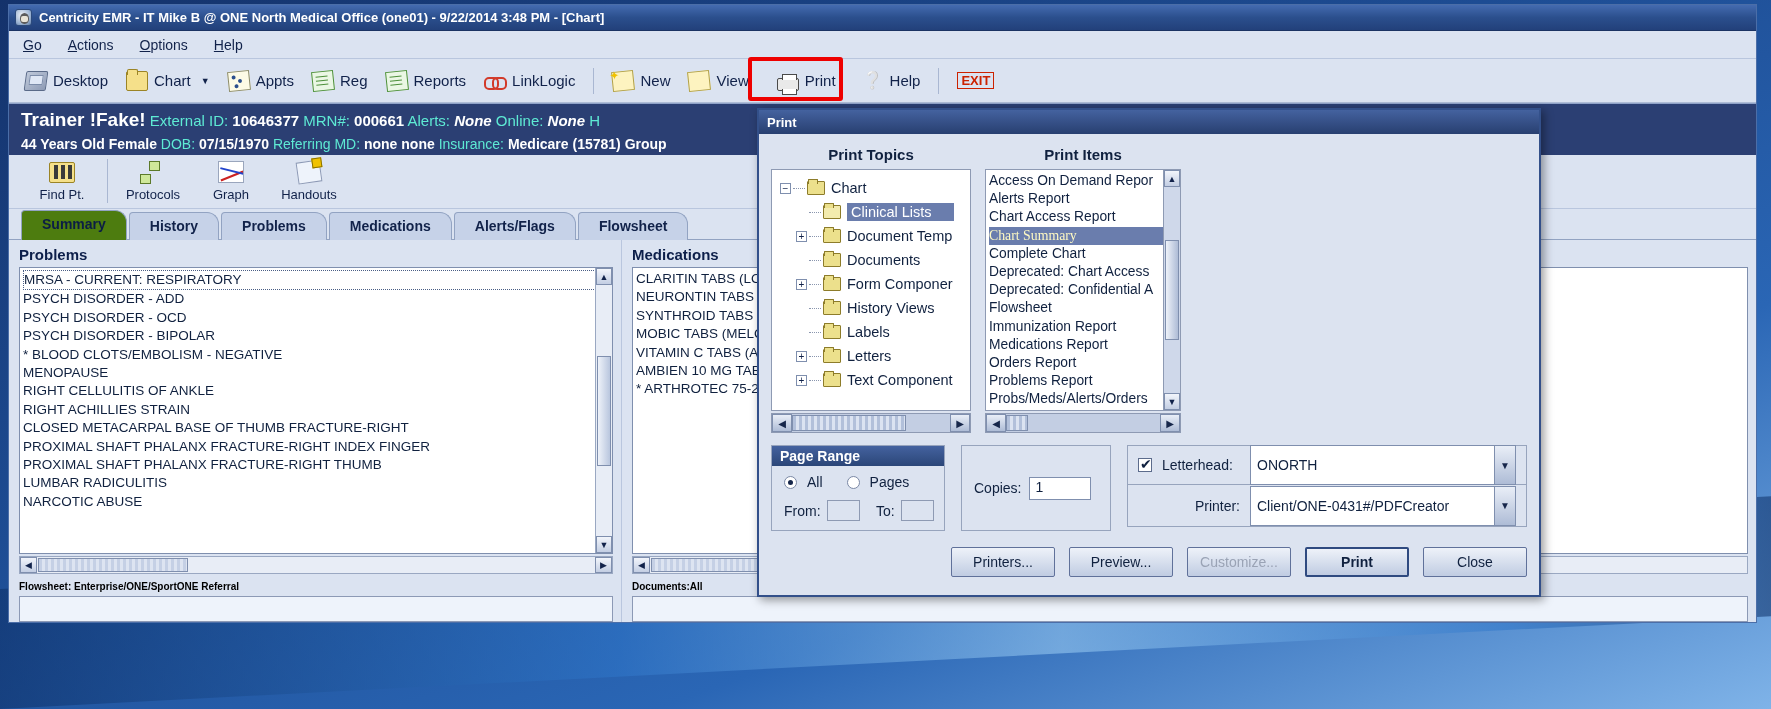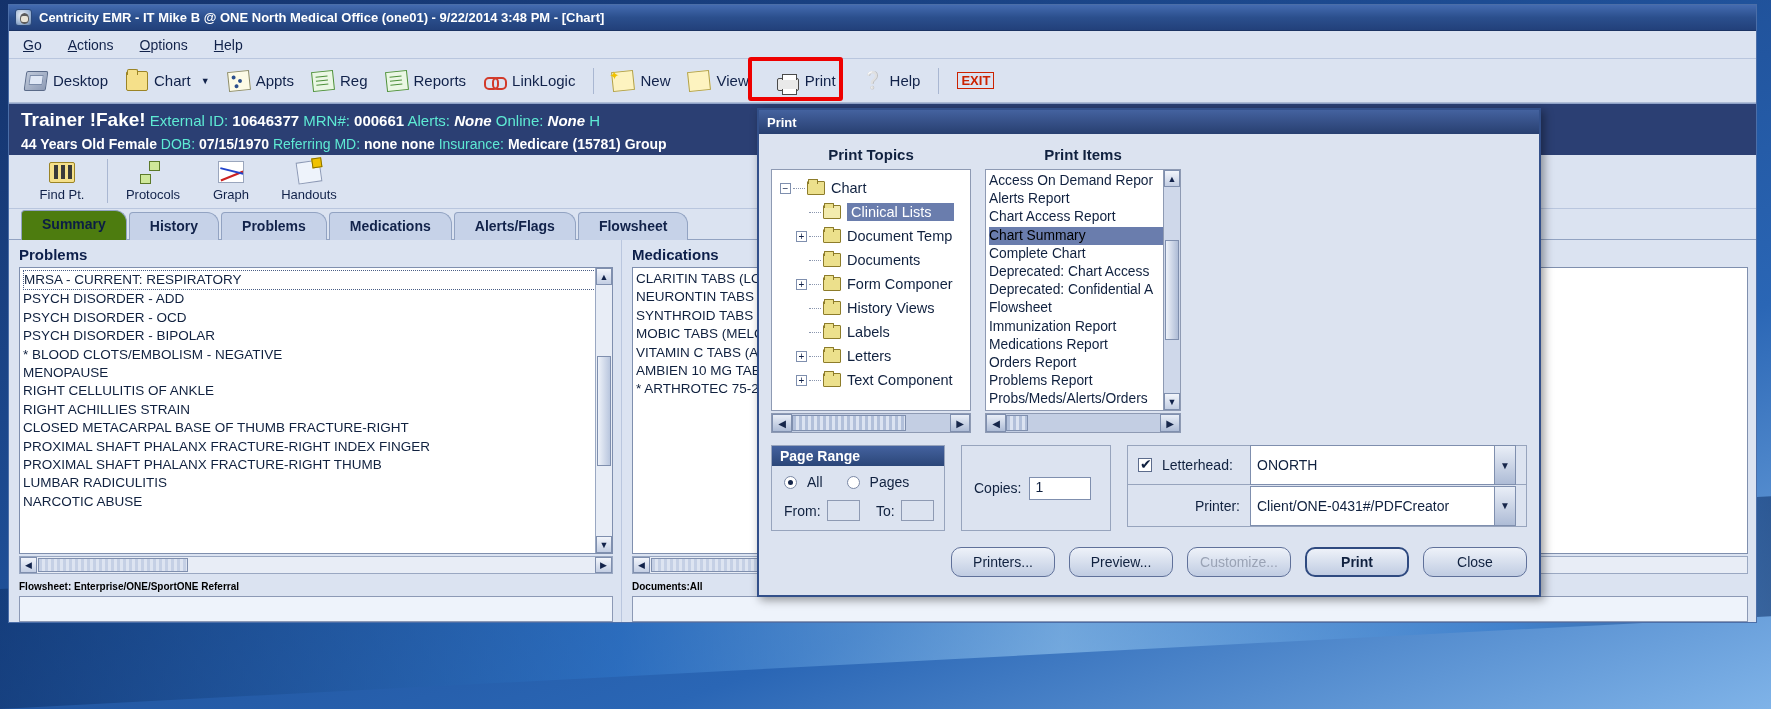--- a/index.html
+++ b/index.html
@@ -219,21 +219,21 @@
   .tfolder.open{background:#f3ebae}
   .tlabel { font-size:14.5px; }
   .tlabel.sel { background:#6a7dad; color:#fff; padding:1px 22px 1px 4px; }
 
   .items-box {
     width:196px; height:242px; background:#fff; border:1px solid #8e9ab3;
     overflow:hidden; position:relative; padding-top:2px;
   }
   .items-box ul { list-style:none; margin:0; padding:0 0 0 3px; }
   .items-box li { font-size:13.8px; line-height:18.2px; color:#10213f; white-space:nowrap; }
-  .items-box li.sel { background:#6a7dad; color:#000000; }
+  .items-box li.sel { background:#6a7dad; color:#fef9c3;font-family:Liberation Serif, serif; }
   .items-vscroll { position:absolute; right:0; top:0; bottom:0; width:17px; background:#cfd8ea; border-left:1px solid #8e9ab3; display:flex; flex-direction:column; justify-content:space-between; }
   .items-vthumb { flex:0 0 100px; margin:0 1px; background:linear-gradient(90deg,#eef2f9,#aebcd6); border:1px solid #7f8fae; }
 
   .hbar { height:20px; display:flex; background:#c3cee3; border:1px solid #8e9ab3; margin-top:2px; }
   .hbar .abtn { width:20px; background:linear-gradient(180deg,#e9eef7,#aebcd6); border:1px solid #7f8fae; display:flex;align-items:center;justify-content:center;font-size:10px;color:#16264a }
   .hbar .track { flex:1 1 auto; position:relative; }
   .hbar .th { position:absolute; left:0; top:1px; bottom:1px; background:repeating-linear-gradient(90deg,#b2c0da 0 3px,#dbe3f1 3px 6px); border:1px solid #7f8fae; }
 
   
   .group {
@@ -256,21 +256,21 @@
   .lh-box { border:1px solid #97a4bd; background:#dce3f0; display:flex; align-items:center; gap:10px; padding:0 10px; }
   .chk { width:14px;height:14px;background:#fff;border:1px solid #5c6c8c;position:relative;flex:0 0 14px }
   .chk.on::after{content:"\2714";position:absolute;left:1px;top:-3px;font-size:14px;color:#10213f}
   .combo { flex:1 1 auto; height:40px; background:#fff; border:1px solid #7f8fae; display:flex; align-items:center; }
   .combo .val { flex:1 1 auto; font-size:14px; padding-left:6px; color:#10213f; white-space:nowrap; overflow:hidden; }
   .combo .dd { width:21px; height:100%; background:linear-gradient(180deg,#e9eef7,#aebcd6); border-left:1px solid #7f8fae; display:flex; align-items:center; justify-content:center; font-size:10px; color:#16264a; }
 
   .btn-row { display:flex; gap:14px; justify-content:flex-end; align-items:center; }
   .btn {
     min-width:104px; height:30px; background:linear-gradient(180deg,#eef2f9,#c0cce2);
-    border:1px solid #60719a; border-radius:10px; font-size:14px; color:#10213f;
+    border:1px solid #60719a; border-radius:2px; font-size:14px; color:#10213f;
     display:flex; align-items:center; justify-content:center;
   }
   .btn.disabled { color:#9aa3b5; }
   .btn.default { border:2px solid #2f4a80; font-weight:bold; }
 
   .lbl { font-size:14px; color:#10213f; }
   .right-col { flex:1 1 auto; }
 </style>
 </head>
 <body>

